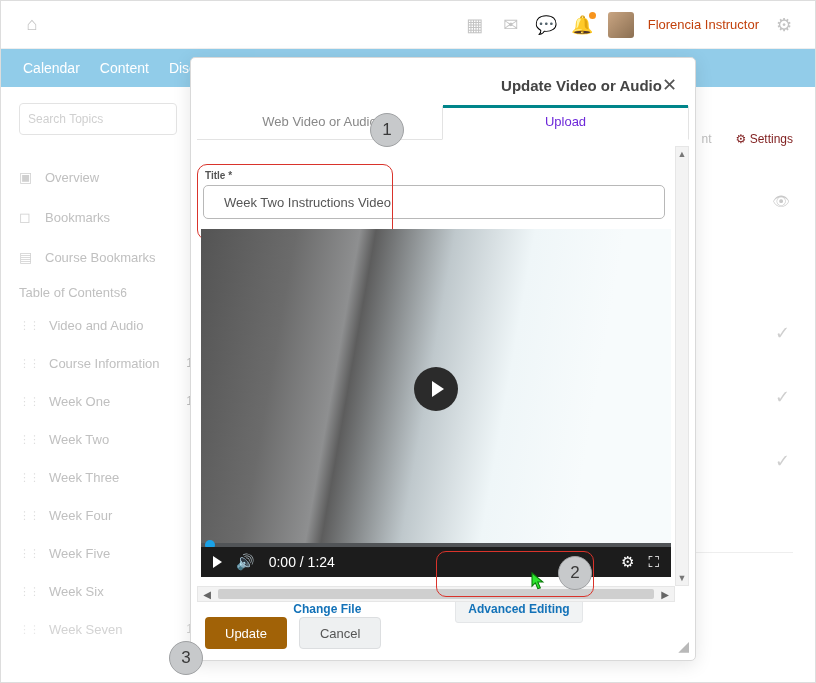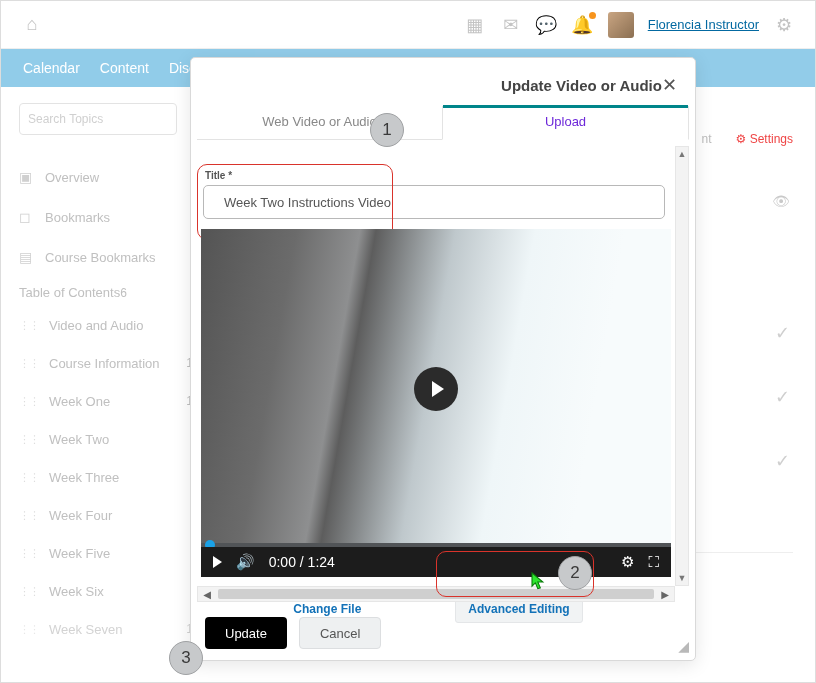--- a/index.html
+++ b/index.html
@@ -8,34 +8,34 @@
 
   
   .bg { position:absolute; inset:0; filter:opacity(1);}
   .topbar { height:48px; display:flex; align-items:center; padding:0 20px; gap:14px; color:#b6b6b6; border-bottom:1px solid #eee;}
   .topbar .brand { font-size:20px; font-weight:400; }
   .topbar .spacer{flex:1}
   .topbar .ic{width:22px;height:22px;display:flex;align-items:center;justify-content:center;color:#c4c4c4;font-size:18px;}
   .topbar .bell{position:relative}
   .topbar .bell::after{content:'';position:absolute;top:-2px;right:-2px;width:7px;height:7px;background:#f7941d;border-radius:50%;}
   .avatar{width:26px;height:26px;border-radius:3px;background:linear-gradient(135deg,#c9a582,#8b6f52);}
-  .user{font-size:13px;color:#0369a1;text-decoration:underline;}
+  .user{font-size:13px;color:#c2410c;}
   .navbar{height:38px;background:#0d8ecf;opacity:.45;display:flex;align-items:center;gap:20px;padding:0 22px;color:#fff;font-size:14px;}
   .body{display:flex;position:absolute;top:86px;left:0;right:0;bottom:0;}
   .sidebar{width:192px;padding:16px 0 0 18px;font-size:13px;color:#c0c0c0;}
   .search{width:158px;height:32px;border:1px solid #e3e3e3;border-radius:4px;margin-bottom:22px;padding:0 8px;font-size:12px;color:#d0d0d0;display:flex;align-items:center}
   .side-item{display:flex;align-items:center;gap:10px;height:40px;}
   .side-item.small{height:38px}
   .side-ic{width:16px;color:#d0d0d0;font-size:14px;}
   .toc-head{display:flex;align-items:center;justify-content:flex-start;padding-right:18px;margin-top:8px;margin-bottom:6px;font-size:13px;color:#c0c0c0;}
   .handle{color:#ddd;font-size:11px;letter-spacing:-1px}
   .badge{color:#bfbfbf;font-size:12px;}
   .main{flex:1;position:relative;}
   .main-links{position:absolute;top:45px;right:22px;display:flex;gap:24px;font-size:12px;color:#bcbcbc;align-items:center}
-  .main-links .gear{color:#ef4444}
+  .main-links .gear{color:#7f1d1d}
   .eye{position:absolute;top:106px;right:25px;color:#c9c9c9;font-size:14px;}
   .checks{position:absolute;right:25px;top:235px;display:flex;flex-direction:column;gap:42px;color:#cfcfcf;font-size:18px;}
   .hr{position:absolute;left:0;right:22px;top:465px;border-top:1px solid #eee;}
 
   
   .modal{position:absolute;left:189px;top:56px;width:506px;height:604px;background:#fff;border:1px solid #d9d9d9;border-radius:5px;box-shadow:0 4px 18px rgba(0,0,0,.1);}
   .m-head{display:flex;align-items:center;justify-content:flex-end;padding:16px 18px 10px;}
   .m-head h3{font-size:15px;font-weight:600;color:#444;}
   .close{font-size:18px;color:#555;cursor:pointer}
   .tabs{display:flex;height:34px;border-bottom:1px solid #e3e3e3;margin:0 6px 0 6px;}
@@ -72,21 +72,21 @@
 
   .filebtns{display:flex;gap:90px;justify-content:center;margin-top:18px;}
   .linkbtn{font-size:12px;font-weight:600;color:#1372b8;background:transparent;border:none;padding:6px 4px;cursor:pointer}
   .linkbtn.adv{background:#f1f3f4;border:1px solid #e4e6e8;border-radius:3px;padding:6px 12px;}
   .red2{position:absolute;left:435px;top:550px;width:158px;height:46px;border:1.5px solid #d9332b;border-radius:10px;pointer-events:none;}
   .cursor{position:absolute;left:526px;top:570px;font-size:20px;pointer-events:none;}
   .cursor svg{width:20px;height:22px;}
 
   .footer{position:absolute;left:0;right:0;bottom:0;height:54px;display:flex;align-items:center;gap:12px;padding:0 14px;}
   .btn{height:32px;padding:0 20px;border-radius:4px;font-size:13px;border:none;cursor:pointer}
-  .btn.primary{background:#000000;color:#fff;}
+  .btn.primary{background:#a16207;color:#fff;}
   .btn.secondary{background:#eef0f1;color:#555;border:1px solid #dcdee0;}
   .resize{position:absolute;right:6px;bottom:6px;color:#b9b9b9;font-size:14px;transform:rotate(0deg);}
 
   
   .call{position:absolute;width:34px;height:34px;border-radius:50%;background:#c7c9cb;border:1px solid #9fa1a3;display:flex;align-items:center;justify-content:center;font-size:17px;color:#3a3a3a;font-weight:500;z-index:50;}
   .c1{left:369px;top:112px;}
   .c2{left:557px;top:555px;}
   .c3{left:168px;top:640px;}
 </style>
 </head>

